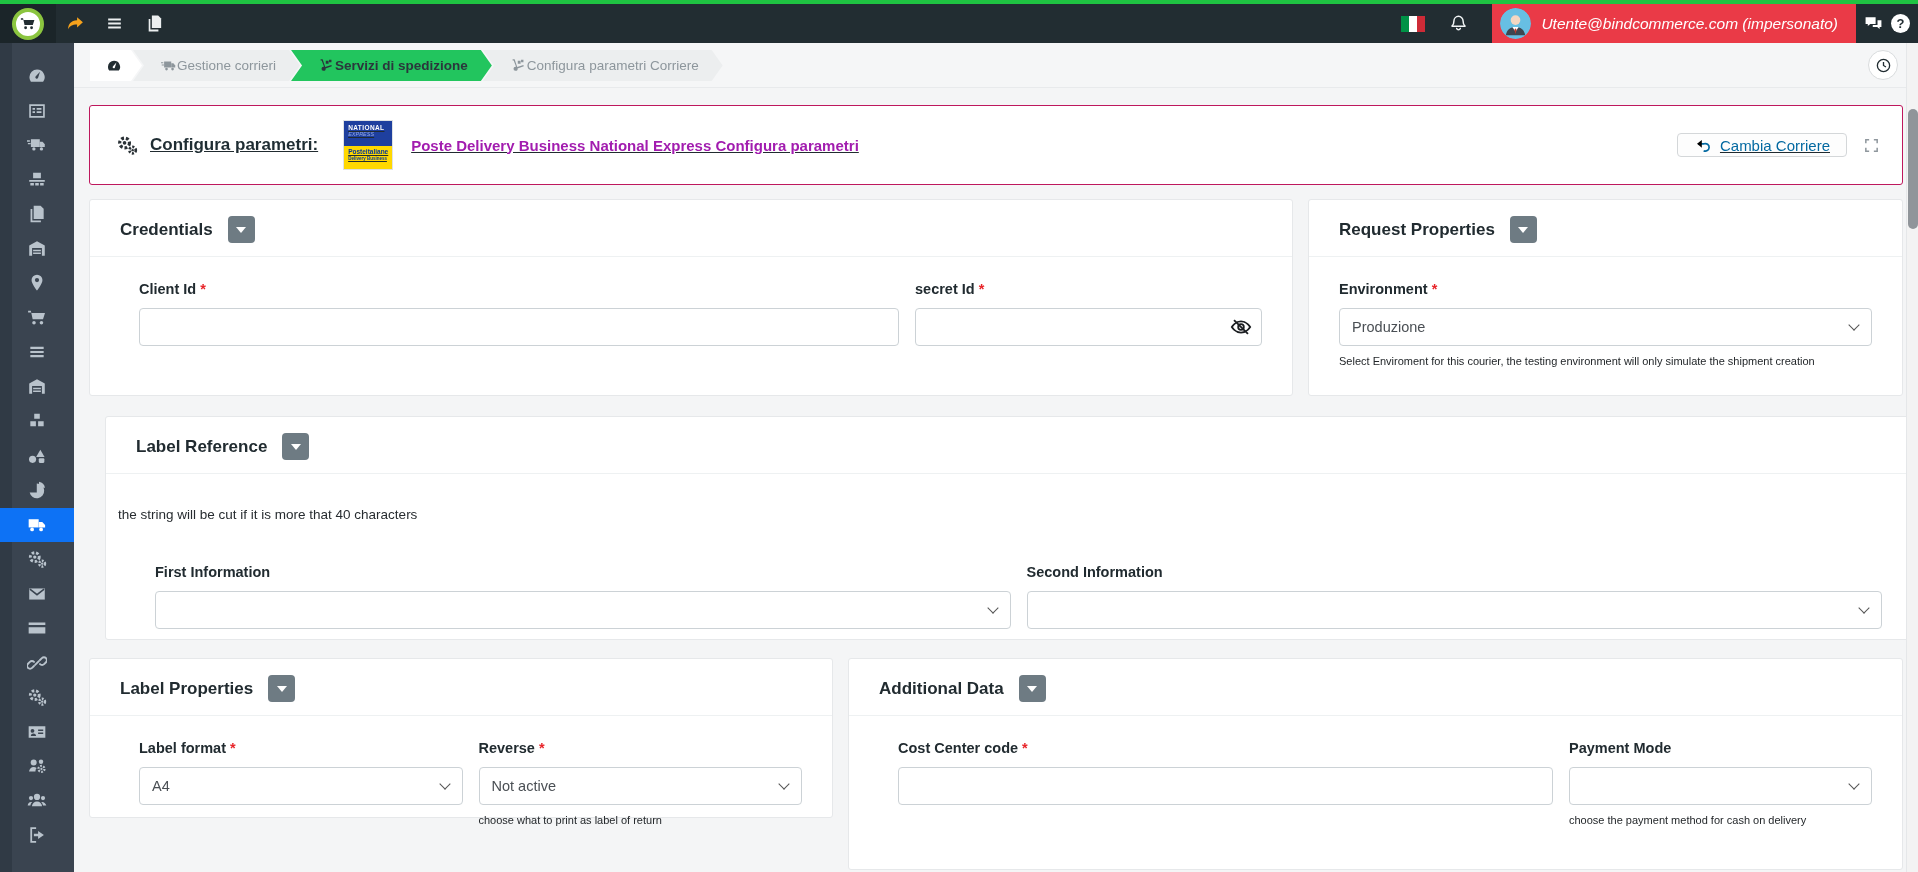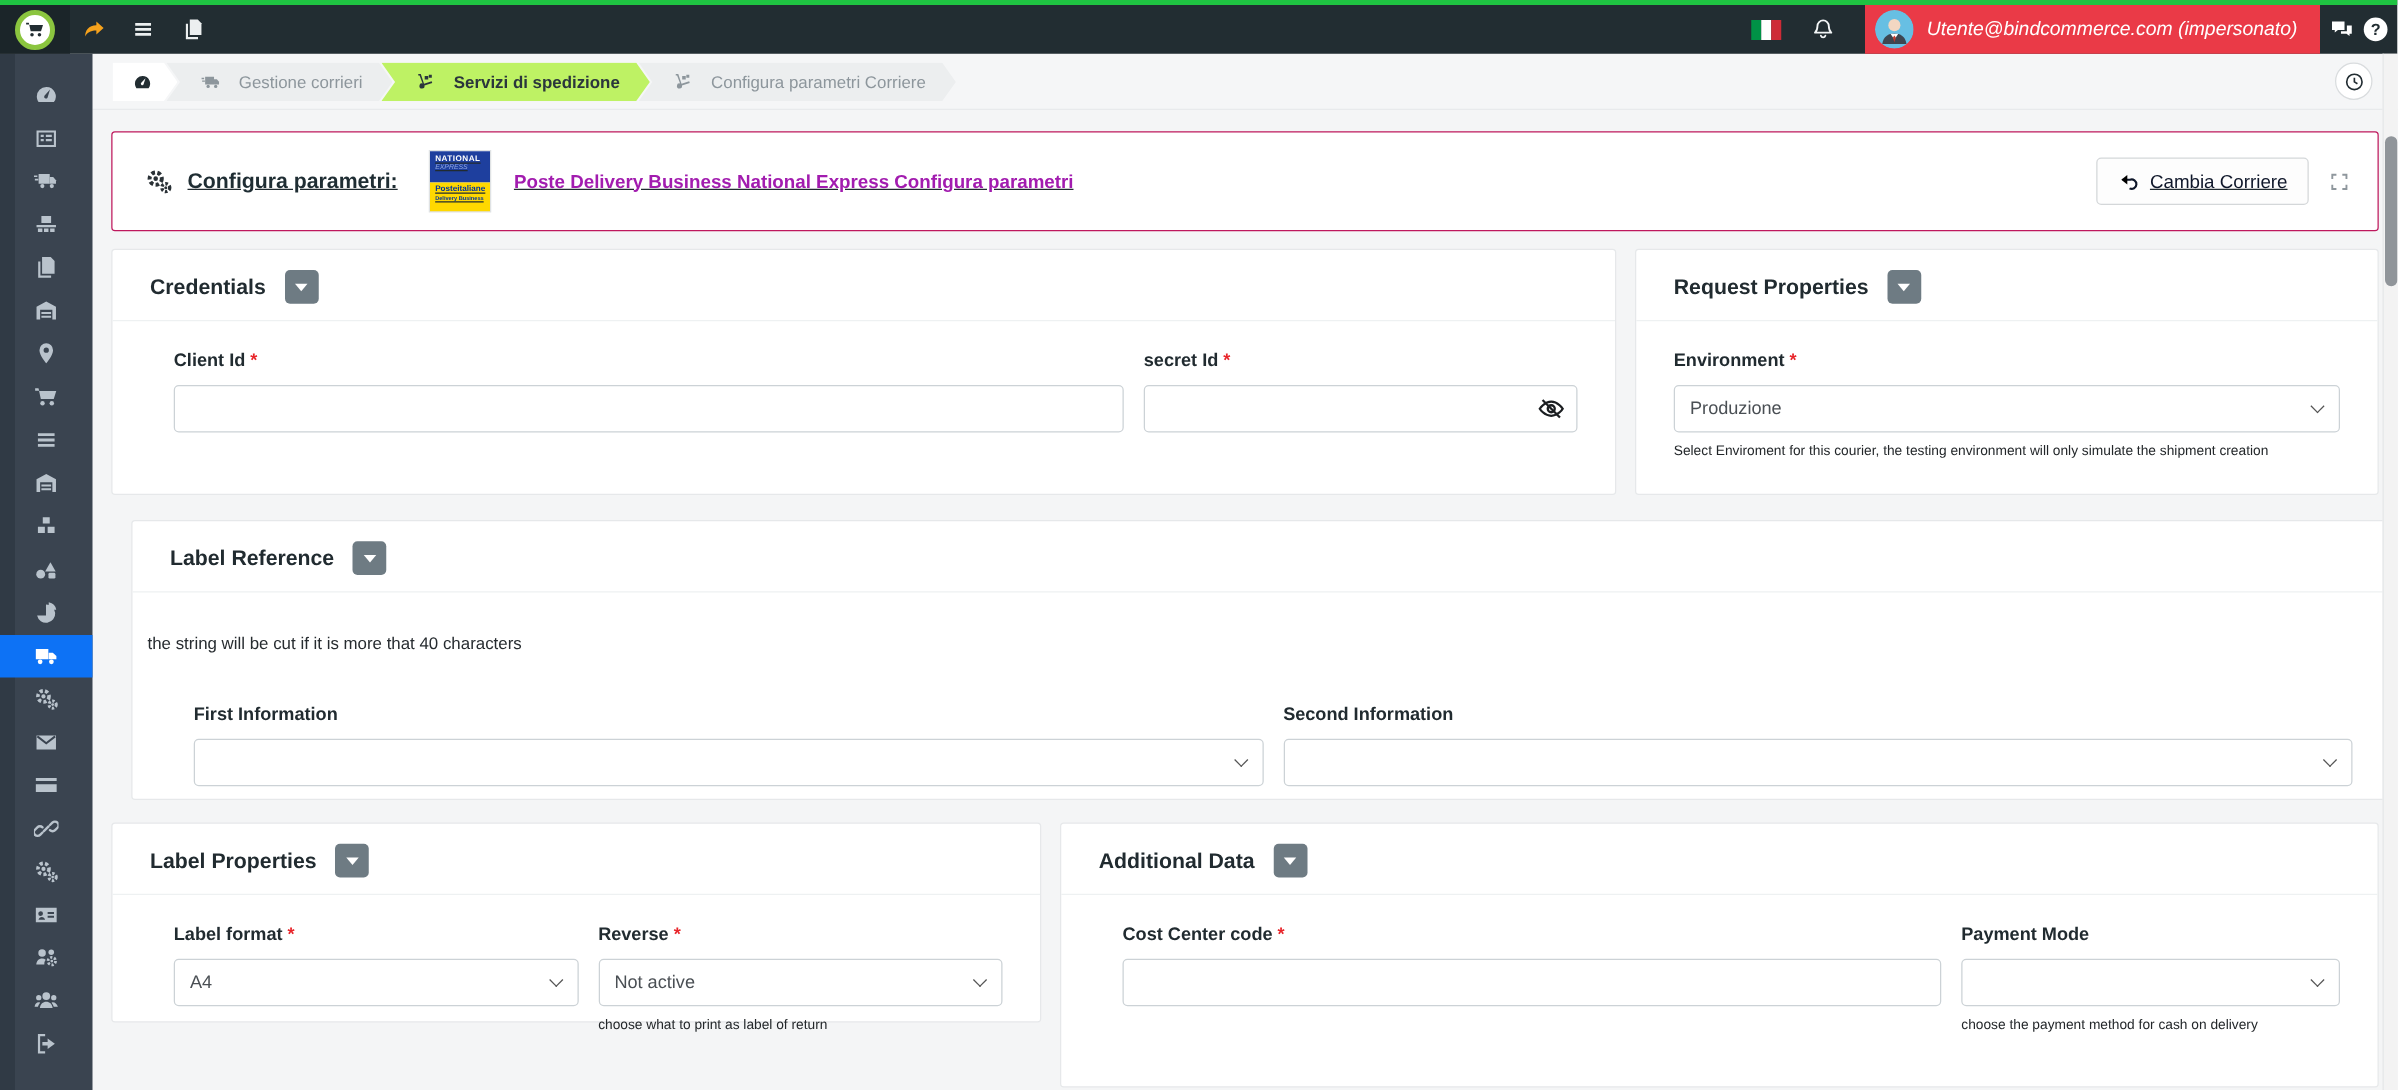--- a/index.html
+++ b/index.html
@@ -50,30 +50,30 @@
   .side-item svg { width:20px; height:20px; fill:currentColor; }
   .side-item.active { background:#0d72f5; color:#fff; }
 
   
   .bc-strip {
     position:absolute; top:43px; left:74px; right:0; height:45px;
     background:#f5f6f7; border-bottom:1px solid #e8eaec; z-index:10;
   }
   .bc-row { position:absolute; left:16px; top:7px; display:flex; height:31px; font-size:13.5px; color:#8d969c; }
   .bc-item {
-    display:flex; align-items:center; gap:14px; padding:0 24px 0 28px; background:#eceeef;
+    display:flex; align-items:center; gap:0; padding:0 24px 0 28px; background:#eceeef;
     clip-path:polygon(0 0, calc(100% - 11px) 0, 100% 50%, calc(100% - 11px) 100%, 0 100%, 11px 50%);
     margin-left:-9px; cursor:pointer; white-space:nowrap;
   }
   .bc-item svg { width:16px; height:16px; fill:currentColor; }
   .bc-item.first {
     clip-path:polygon(0 0, calc(100% - 11px) 0, 100% 50%, calc(100% - 11px) 100%, 0 100%);
     margin-left:0; padding:0 20px 0 16px; background:#fff; color:#222d32;
   }
-  .bc-item.active { background:#bef264; color:#2b363c; font-weight:600; }
+  .bc-item.active { background:#22c55e; color:#2b363c; font-weight:600; }
   .clock-btn {
     position:absolute; right:20px; top:7px; width:30px; height:30px; border-radius:50%;
     background:#fff; border:1px solid #d9dcde; color:#222d32;
     display:flex; align-items:center; justify-content:center; cursor:pointer;
   }
   .clock-btn svg { width:17px; height:17px; }
 
   
   .v-scroll { position:absolute; top:43px; right:0; width:12px; bottom:0; background:#f3f3f3; border-left:1px solid #e5e7e9; z-index:40; }
   .v-thumb { position:absolute; left:1px; top:66px; width:10px; height:120px; background:#90959a; border-radius:5px; cursor:pointer; }
@@ -91,21 +91,21 @@
   .cl-top { height:25px; background:#1e3f9e; color:#fff; padding:3px 0 0 4px; line-height:1.15; }
   .cl-top .l1 { font-size:6.5px; font-weight:700; letter-spacing:.4px; }
   .cl-top .l2 { font-size:5.5px; font-style:italic; color:#93a9e2; }
   .cl-bottom { height:23px; background:#ffd800; color:#00359c; padding:2px 0 0 4px; line-height:1.2; }
   .cl-bottom .l3 { font-size:6.5px; font-weight:700; }
   .cl-bottom .l4 { font-size:4.5px; font-weight:700; }
   .courier-link { margin-left:19px; color:#a21caf; font-size:15px; font-weight:700; cursor:pointer; white-space:nowrap; }
   .cambia-btn {
     margin-left:auto; display:flex; align-items:center; gap:9px;
     background:#fdfdfd; border:1px solid #d4d7d9; border-radius:4px;
-    padding:0 16px; height:38px; font-size:15px; color:#0f172a; cursor:pointer;
+    padding:0 16px; height:24px; font-size:15px; color:#0369a1; cursor:pointer;
     font-family:inherit;
     justify-content:flex-end;
   }
   .cambia-btn svg { width:17px; height:17px; }
   .expand-btn { margin-left:16px; color:#8f979d; background:none; border:none; cursor:pointer; }
   .expand-btn svg { width:17px; height:17px; }
 
   
   .card { position:absolute; background:#fff; border:1px solid #e6e8ea; border-radius:3px; }
   #card-credentials { left:89px;  top:199px; width:1204px; height:197px; }

